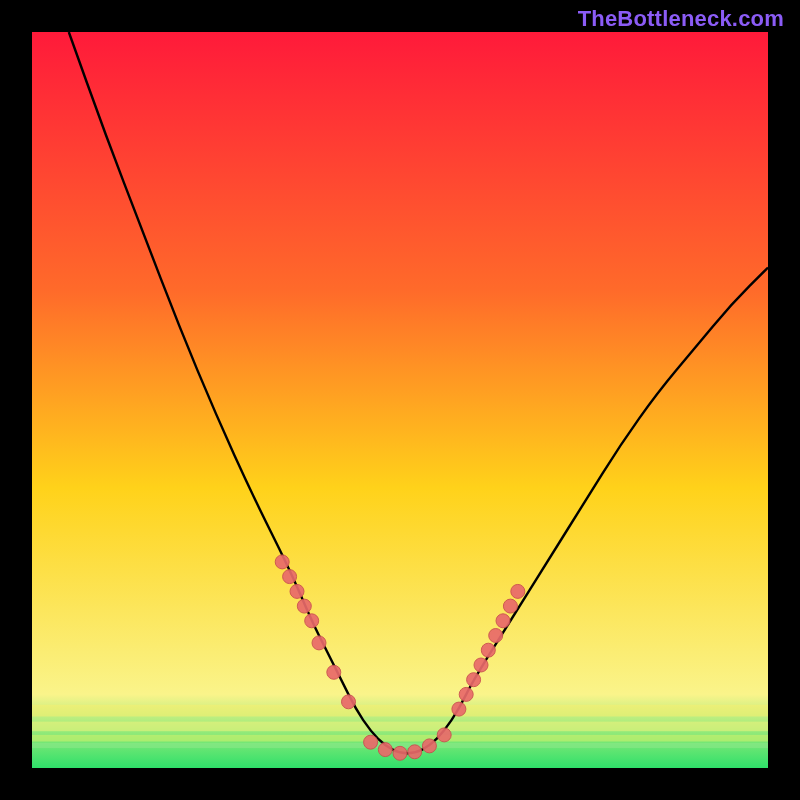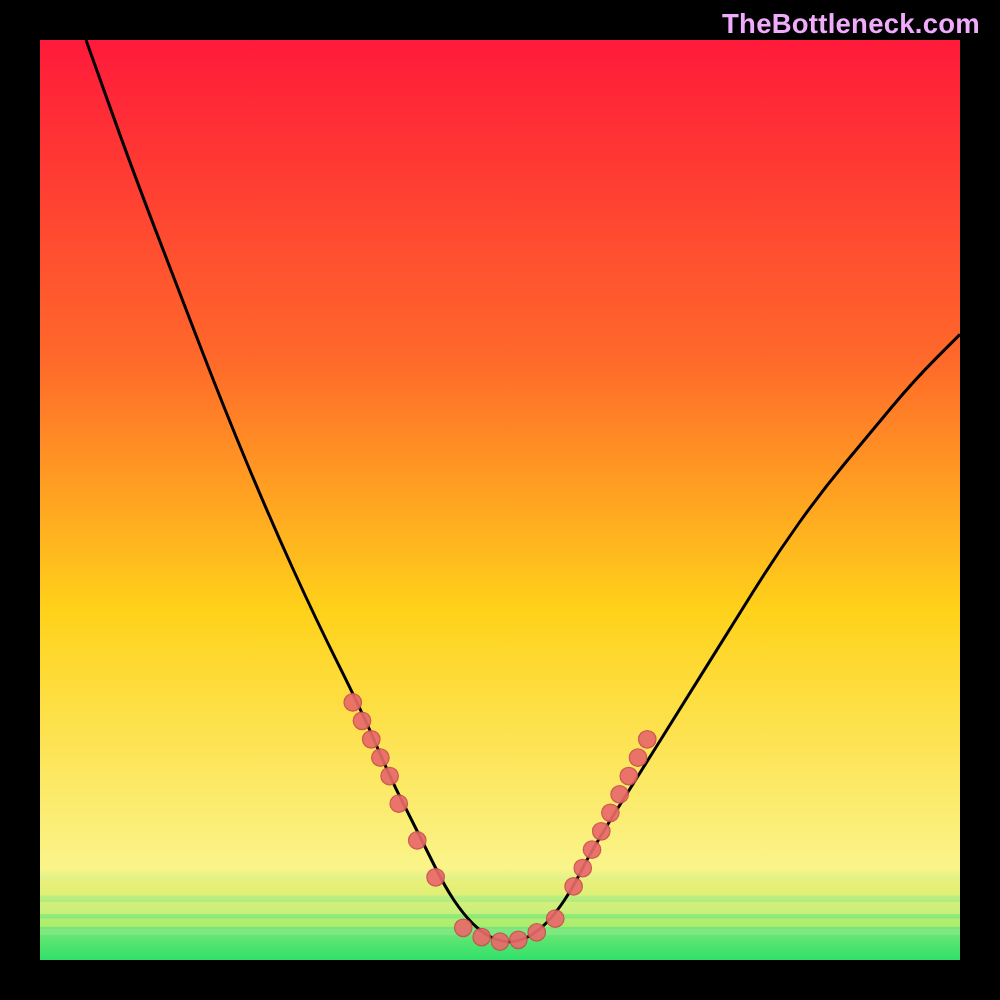--- a/index.html
+++ b/index.html
@@ -21,21 +21,21 @@
     left: 32px;
     top: 32px;
     width: 736px;
     height: 736px;
     overflow: hidden;
   }
   .watermark {
     position: absolute;
     top: 6px;
     right: 16px;
-    color: #f0abfc;
+    color: #8b5cf6;
     font-size: 22px;
     font-weight: 600;
     letter-spacing: 0.2px;
     user-select: none;
   }
   svg { display: block; }
 </style>
 </head>
 <body>
 

